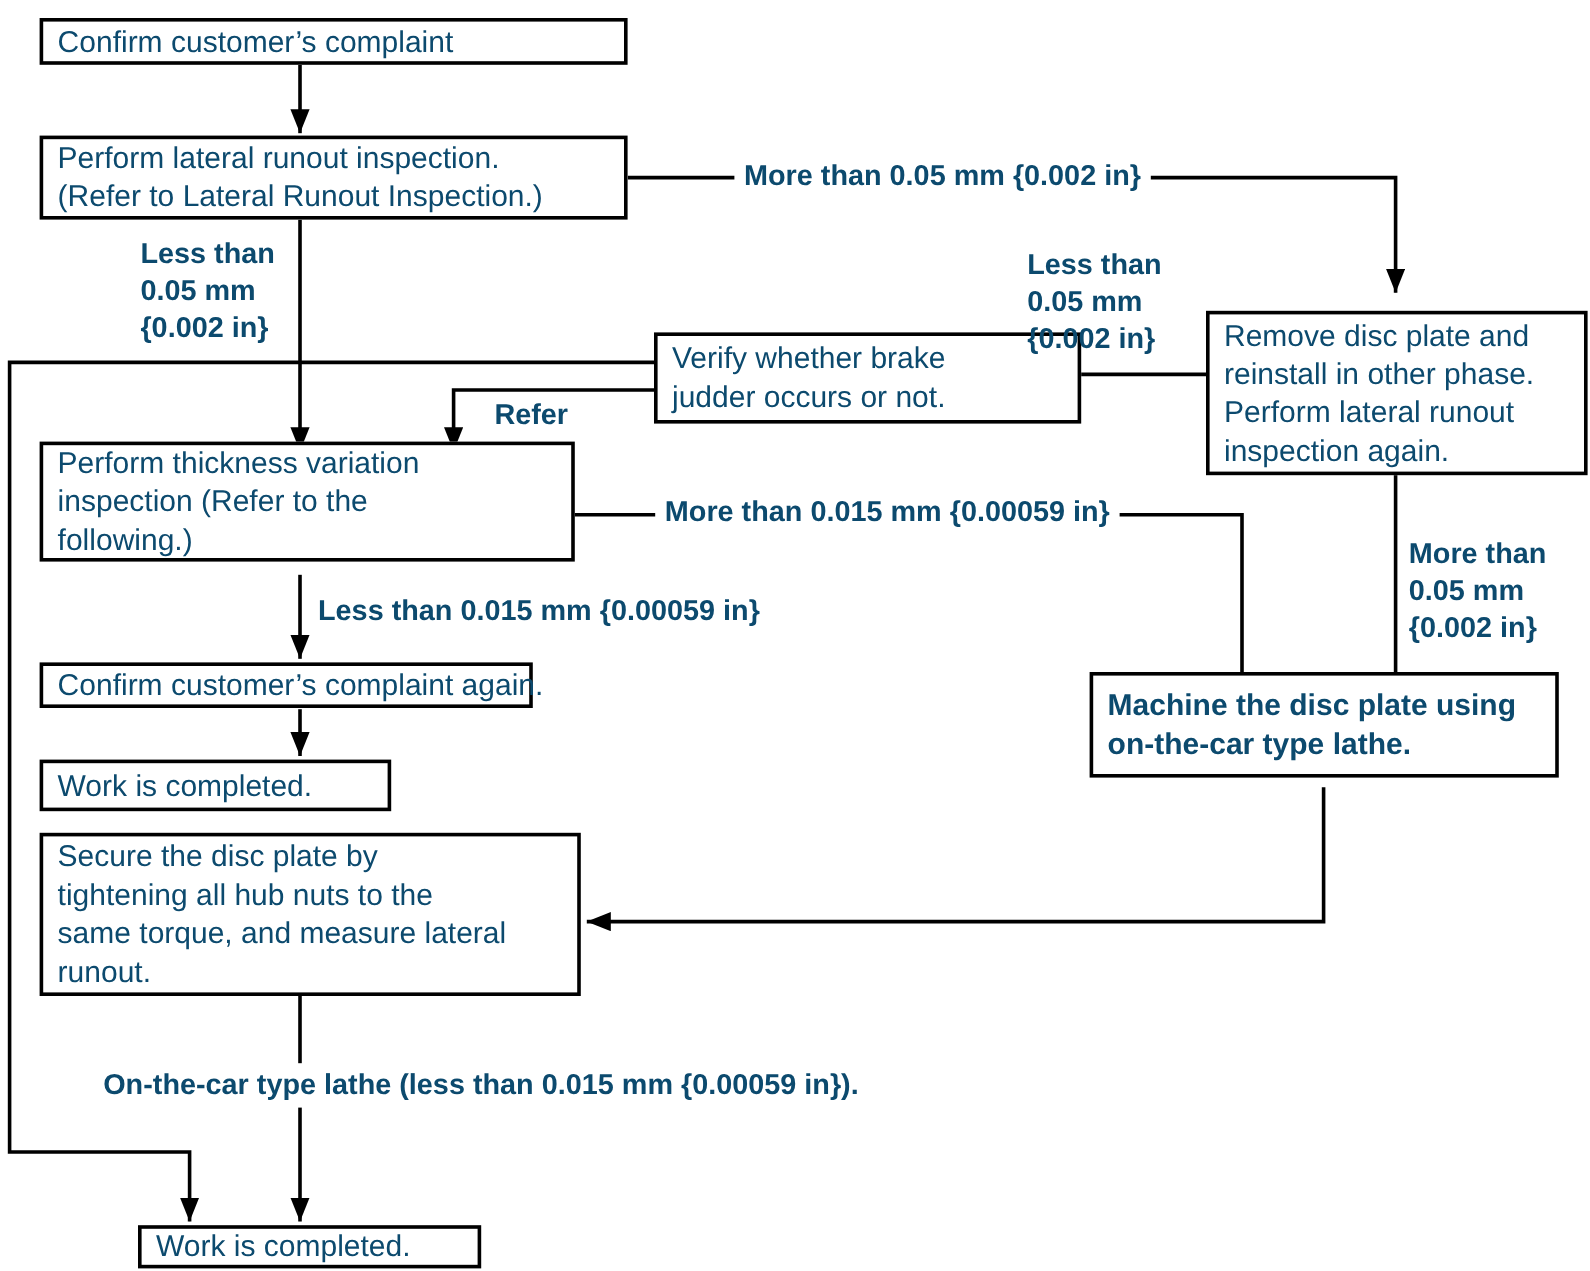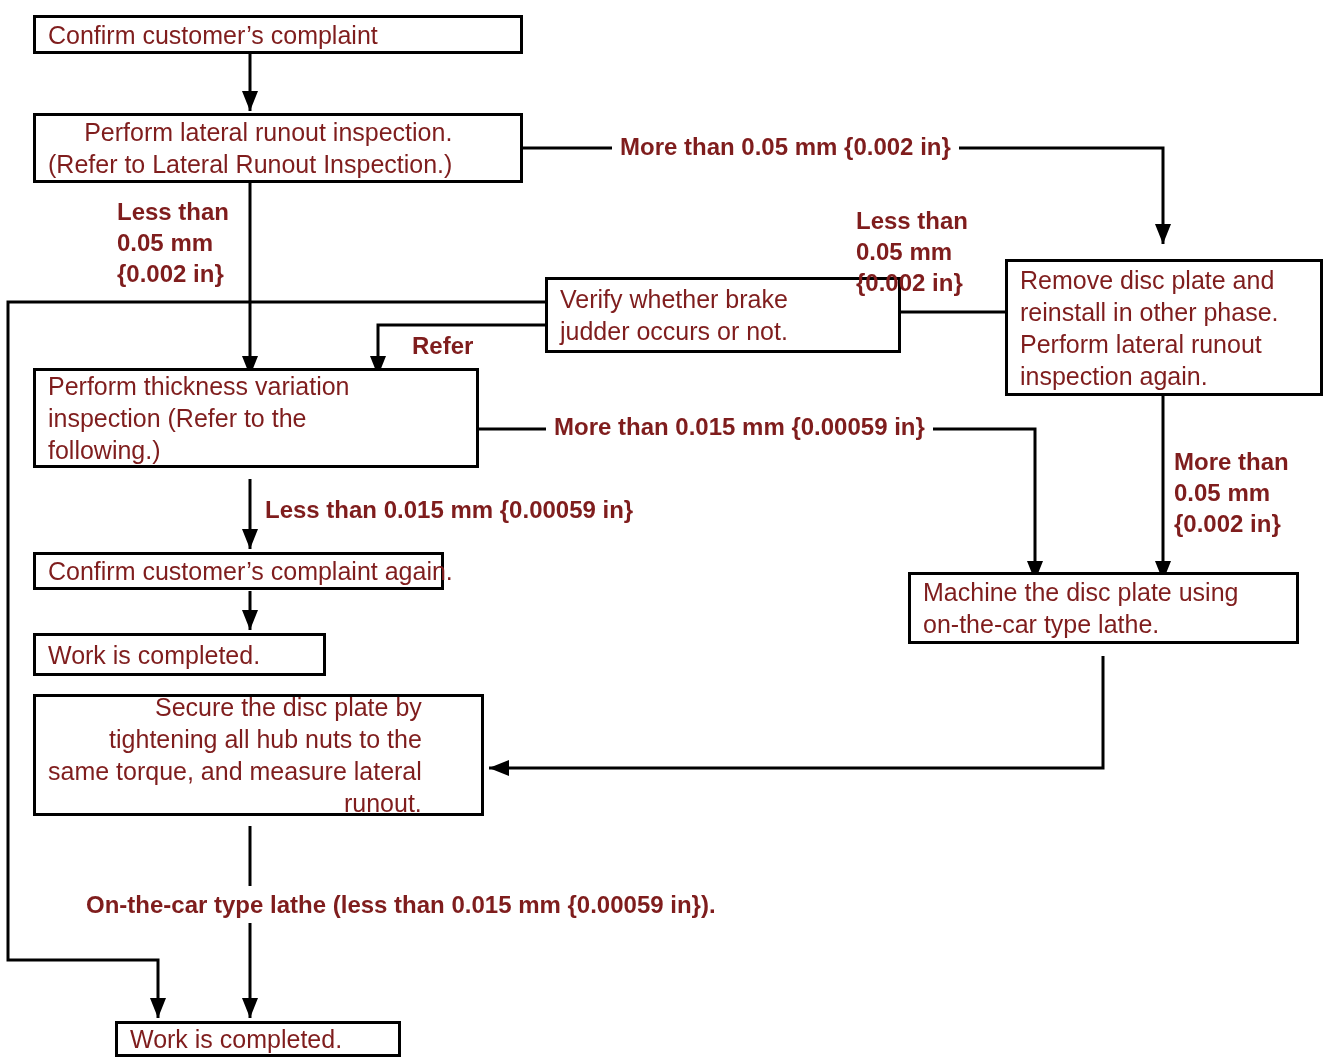--- a/index.html
+++ b/index.html
@@ -6,21 +6,21 @@
     margin: 0;
     padding: 0;
     background: #ffffff;
   }
   #stage {
     position: relative;
     width: 1325px;
     height: 1059px;
     background: #ffffff;
     font-family: "Liberation Sans", "DejaVu Sans", sans-serif;
-    color: #7f1d1d;
+    color: #0c4a6e;
     overflow: hidden;
   }
   #connectors {
     position: absolute;
     left: 0;
     top: 0;
     width: 1325px;
     height: 1059px;
     z-index: 1;
   }
@@ -44,28 +44,28 @@
     white-space: pre;
     z-index: 3;
     font-weight: bold;
   }
   .lbl.bg {
     background: #ffffff;
     padding: 3px 8px;
   }
   
   .n-confirm1  { left: 33px;   top: 15px;   width: 490px; height: 39px; }
-  .n-lateral   { left: 33px;   top: 113px;  width: 490px; height: 70px; text-align: right; }
+  .n-lateral   { left: 33px;   top: 113px;  width: 490px; height: 70px; }
   .n-verify    { left: 545px;  top: 277px;  width: 356px; height: 76px; }
   .n-remove    { left: 1005px; top: 247px;  width: 318px; height: 137px; margin-top: 12px; }
   .n-thickness { left: 33px;   top: 368px;  width: 446px; height: 100px; }
   .n-confirm2  { left: 33px;   top: 552px;  width: 411px; height: 38px; }
   .n-work1     { left: 33px;   top: 633px;  width: 293px; height: 43px; }
-  .n-machine   { left: 908px;  top: 572px;  width: 391px; height: 72px; }
-  .n-secure    { left: 33px;   top: 694px;  width: 451px; height: 122px; text-align: right; }
+  .n-machine   { left: 908px;  top: 560px;  width: 391px; height: 88px; font-weight: bold; }
+  .n-secure    { left: 33px;   top: 694px;  width: 451px; height: 136px; }
   .n-work2     { left: 115px;  top: 1021px; width: 286px; height: 36px; }
   
   .l-more005top   { left: 612px;  top: 128px; }
   .l-less005left  { left: 117px;  top: 196px; }
   .l-doesnotoccur { left: 419px;  top: 237px; }
   .l-occurs       { left: 412px;  top: 330px; }
   .l-less005right { left: 856px;  top: 205px; }
   .l-more0015     { left: 546px;  top: 408px; }
   .l-less0015     { left: 265px;  top: 494px; }
   .l-more005right { left: 1174px; top: 446px; }

